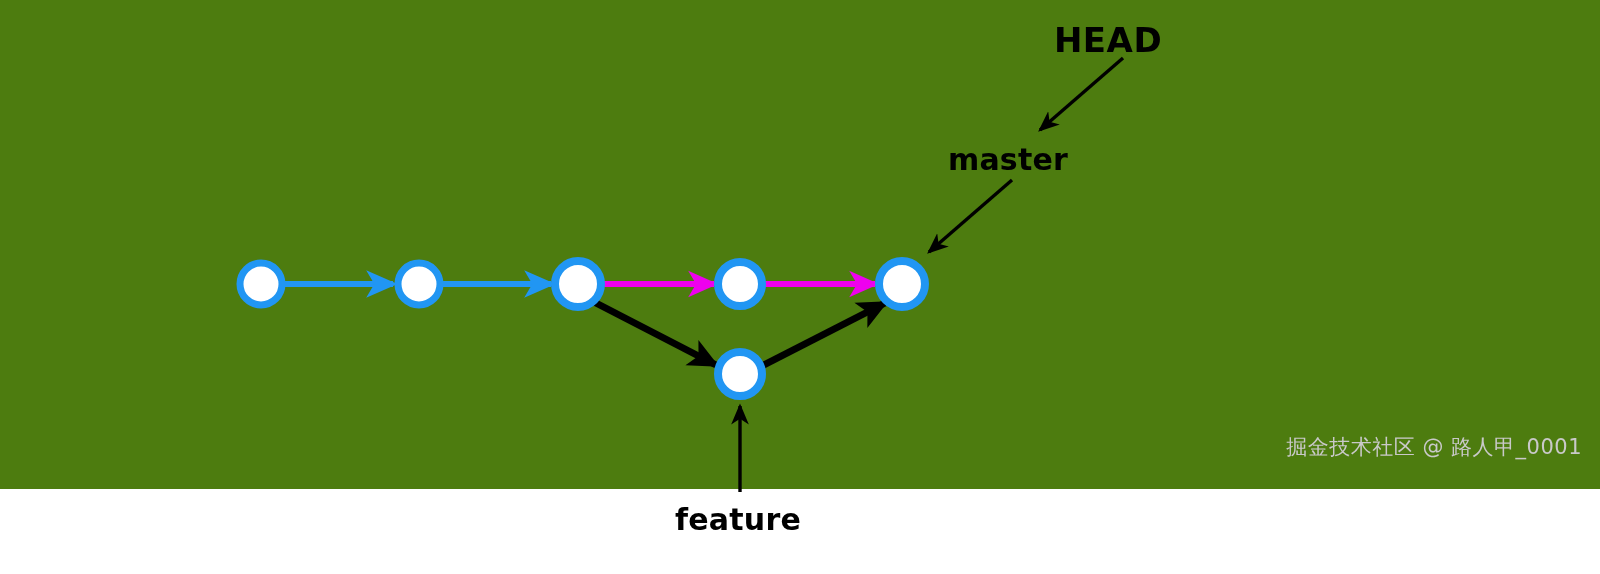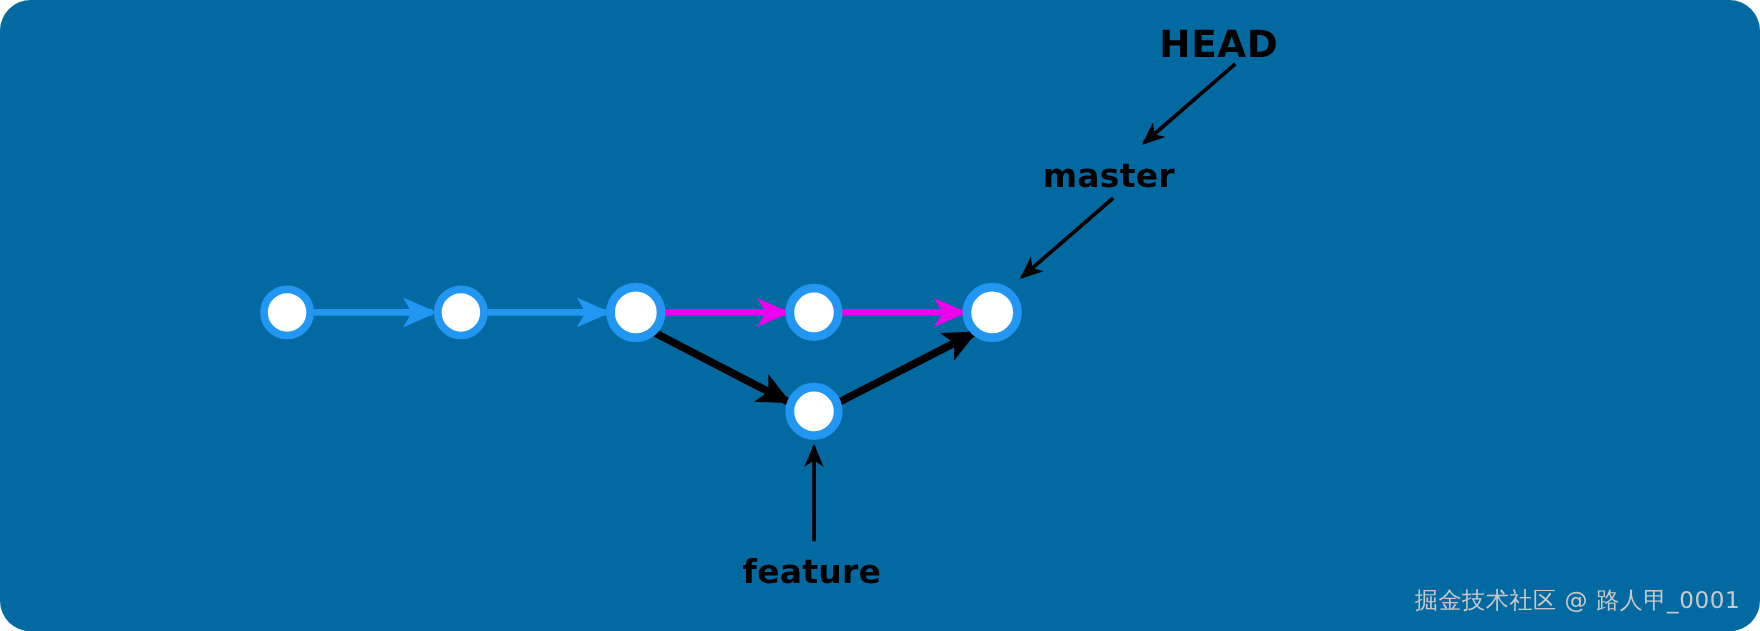--- a/index.html
+++ b/index.html
@@ -11,44 +11,43 @@
   body {
     width: 1600px;
     height: 574px;
     overflow: hidden;
     font-family: "DejaVu Sans", sans-serif;
     position: relative;
   }
   #diagram-root {
     position: relative;
     width: 1600px;
-    height: 574px;
-    background: #0369a1;
-    border-radius: 28px;
+    height: 489px;
+    background: #4d7c0f;
   }
   svg#git-graph {
     position: absolute;
     top: 0;
     left: 0;
     width: 1600px;
     height: 574px;
     display: block;
   }
   .graph-label {
     font-family: "DejaVu Sans", sans-serif;
     font-weight: 700;
     fill: #000000;
   }
   .label-head   { font-size: 34px; letter-spacing: 0.5px; }
   .label-master { font-size: 30px; letter-spacing: 0.2px; }
   .label-feature{ font-size: 30px; letter-spacing: 0.2px; }
   .watermark-text {
     position: absolute;
     right: 18px;
-    bottom: 14px;
+    bottom: 28px;
     font-family: "DejaVu Sans", sans-serif;
     font-size: 21px;
     color: #c9c9c9;
     white-space: nowrap;
     letter-spacing: 0.5px;
     user-select: none;
   }
 </style>
 </head>
 <body>

